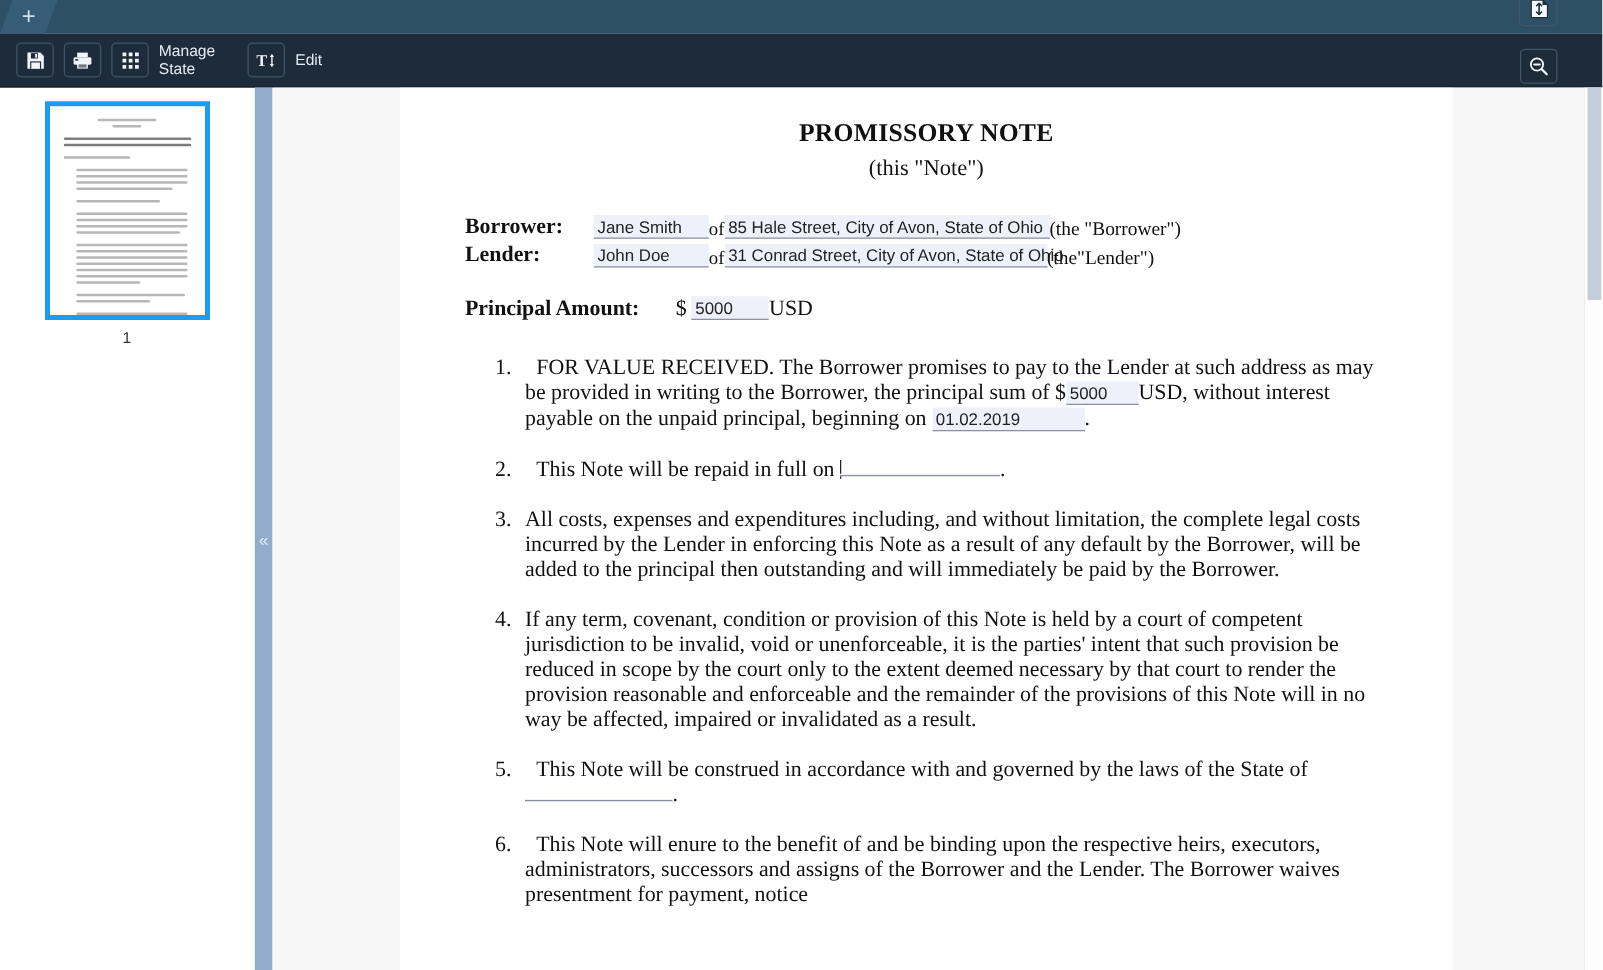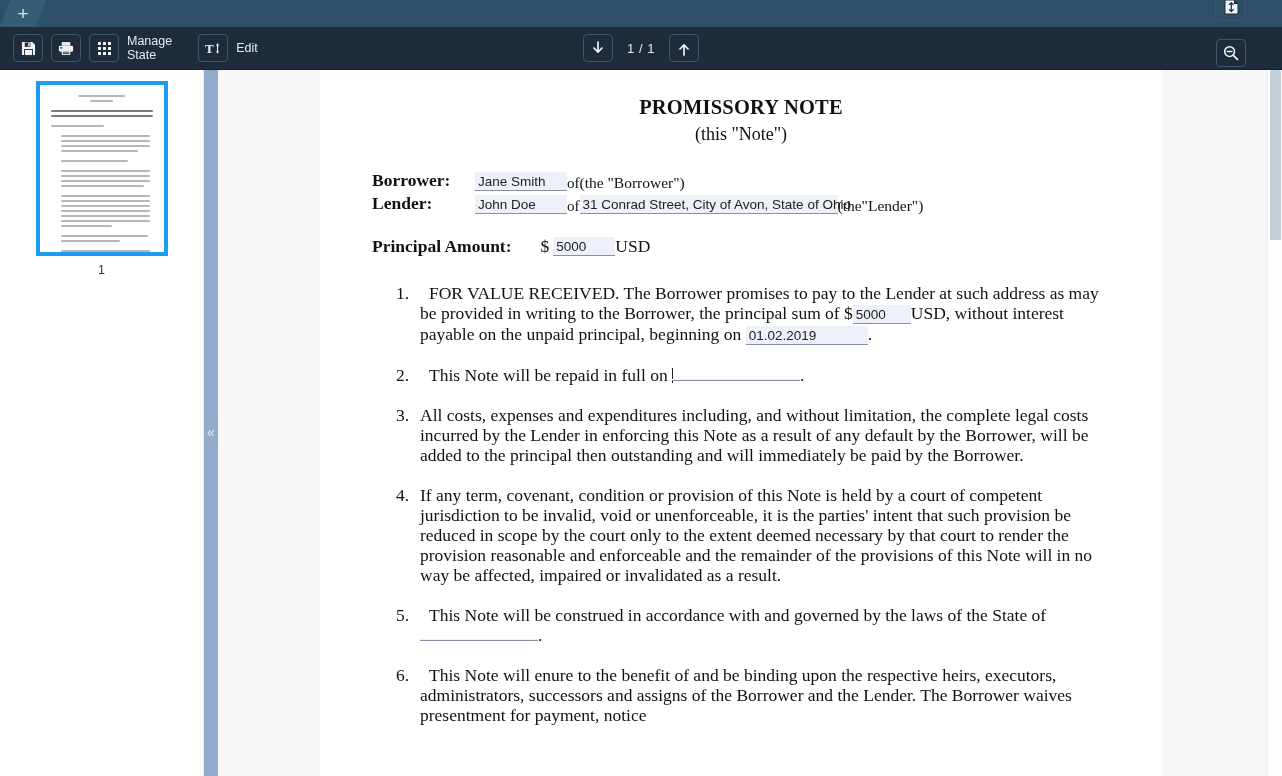--- a/index.html
+++ b/index.html
@@ -396,37 +396,20 @@
           <path d="M13.3 2.2 L15.1 5 H11.5 Z" fill="#f0f4f8"></path>
           <rect x="12.7" y="4.6" width="1.2" height="6.4" fill="#f0f4f8"></rect>
           <path d="M13.3 13.6 L15.1 10.8 H11.5 Z" fill="#f0f4f8"></path>
         </svg>
       </span>
     </div>
 
     <div class="tb-label">Edit</div>
   </div>
 
-  <div class="tb-center">
-    <div class="tbtn">
-      <span>
-        <svg width="14" height="15" viewBox="0 0 14 15">
-          <path d="M7 1 v9.2 M3 7 l4 4.2 4-4.2" stroke="#f0f4f8" stroke-width="1.7" fill="none" stroke-linecap="round" stroke-linejoin="round"></path>
-        </svg>
-      </span>
-    </div>
-    <div class="pagenum">1 / 1</div>
-    <div class="tbtn">
-      <span>
-        <svg width="14" height="15" viewBox="0 0 14 15">
-          <path d="M7 14 v-9.2 M3 8 l4 -4.2 4 4.2" stroke="#f0f4f8" stroke-width="1.7" fill="none" stroke-linecap="round" stroke-linejoin="round"></path>
-        </svg>
-      </span>
-    </div>
-  </div>
 
   <div class="tb-right">
     <div class="tbtn tbtn-wide">
       <span>
         <svg width="18" height="16" viewBox="0 0 18 16">
           <path d="M2 1 h10 l4 4 v10 H2 Z" fill="#f4f7fa" stroke="#1d2b3a" stroke-width="1"></path>
           <path d="M12 1 v4 h4" fill="#1d2b3a"></path>
           <path d="M4.5 8 h9 M4.5 8 l2 -2 M4.5 8 l2 2 M13.5 8 l-2 -2 M13.5 8 l-2 2" stroke="#1d2b3a" stroke-width="1.3" fill="none" stroke-linecap="round" stroke-linejoin="round"></path>
         </svg>
       </span>
@@ -531,20 +514,21 @@
 
       <div class="doc-title">PROMISSORY NOTE</div>
       <div class="doc-sub">(this "Note")</div>
 
       <div class="parties">
 
         <div class="party-row">
           <span class="party-label">Borrower:</span>
           <span class="field f-name">Jane Smith</span>
           <span class="small-of">of</span>
+          <span class="field f-addr1">85 Hale Street, City of Avon, State of Ohio</span>
           <span class="paren">(the "Borrower")</span>
         </div>
 
         <div class="party-row">
           <span class="party-label">Lender:</span>
           <span class="field f-name">John Doe</span>
           <span class="small-of">of</span>
           <span class="field f-addr2">31 Conrad Street, City of Avon, State of Ohio</span>
           <span class="paren">(the"Lender")</span>
         </div>

